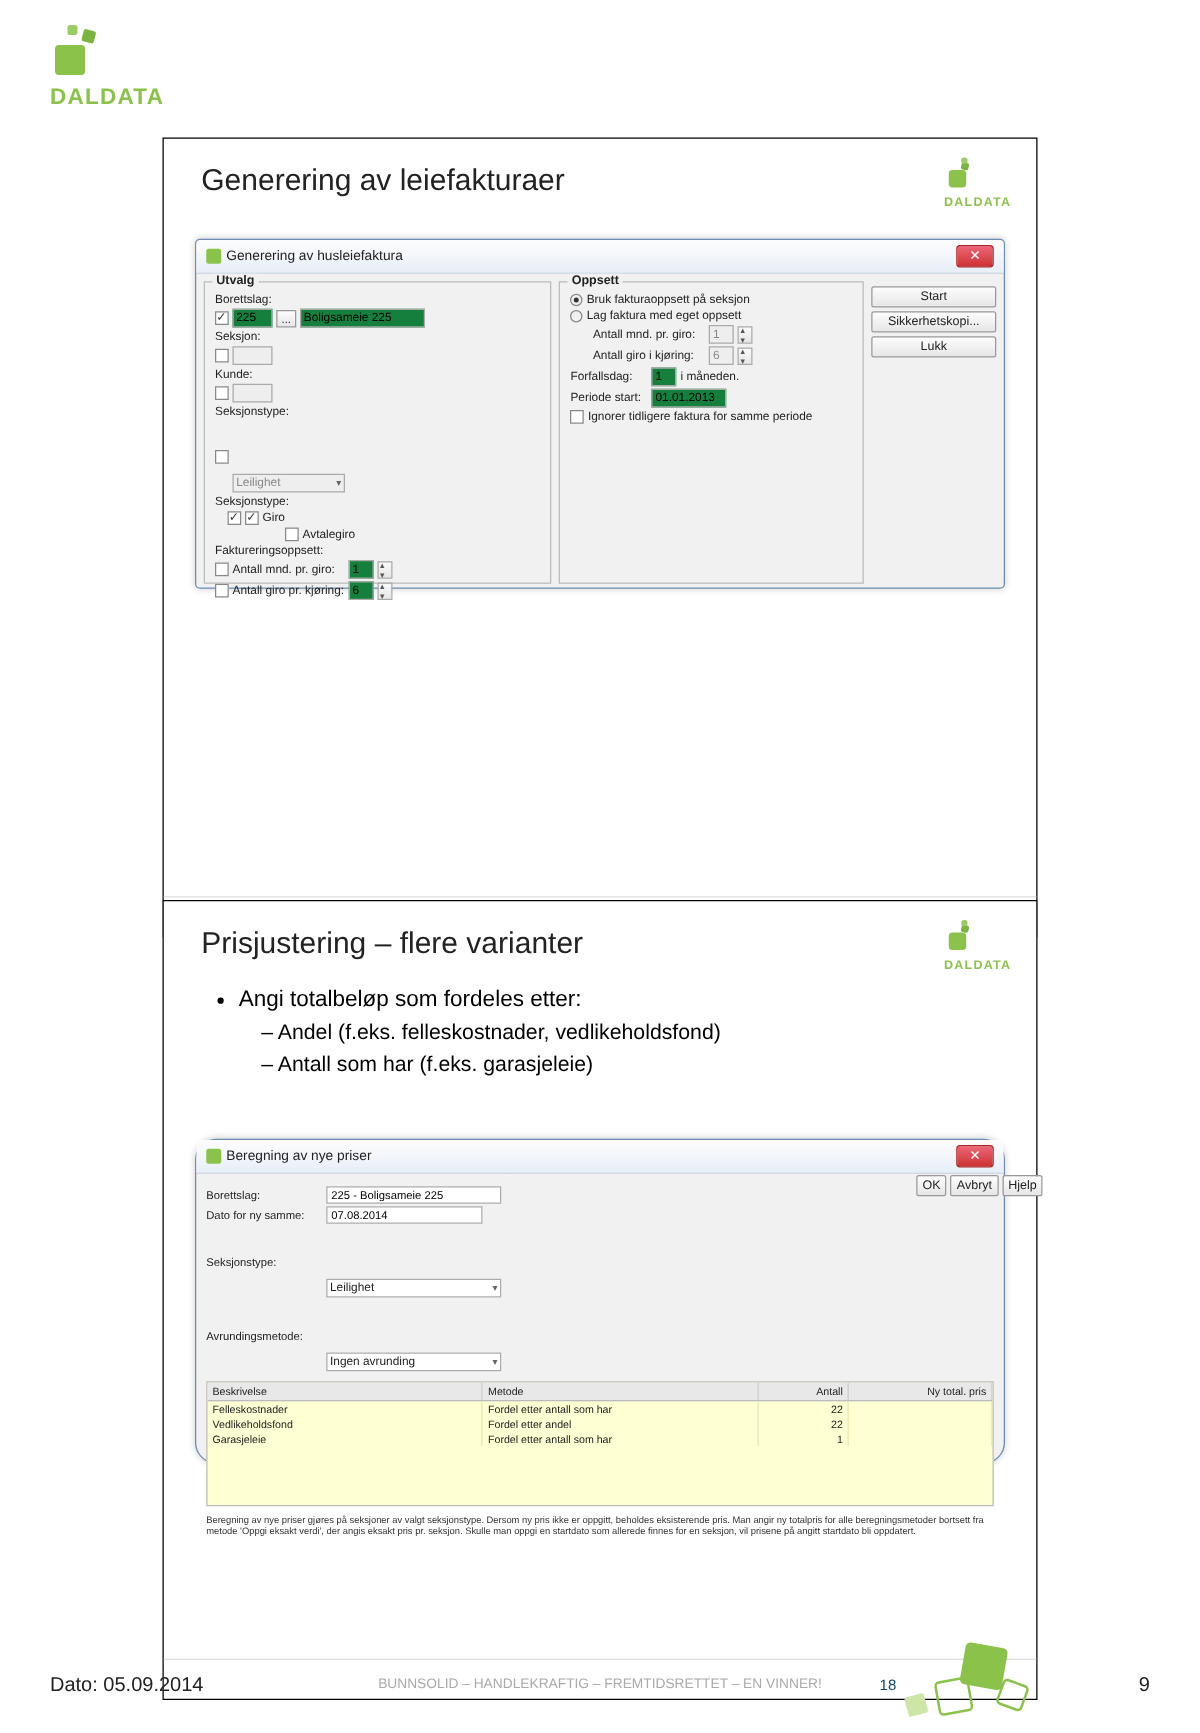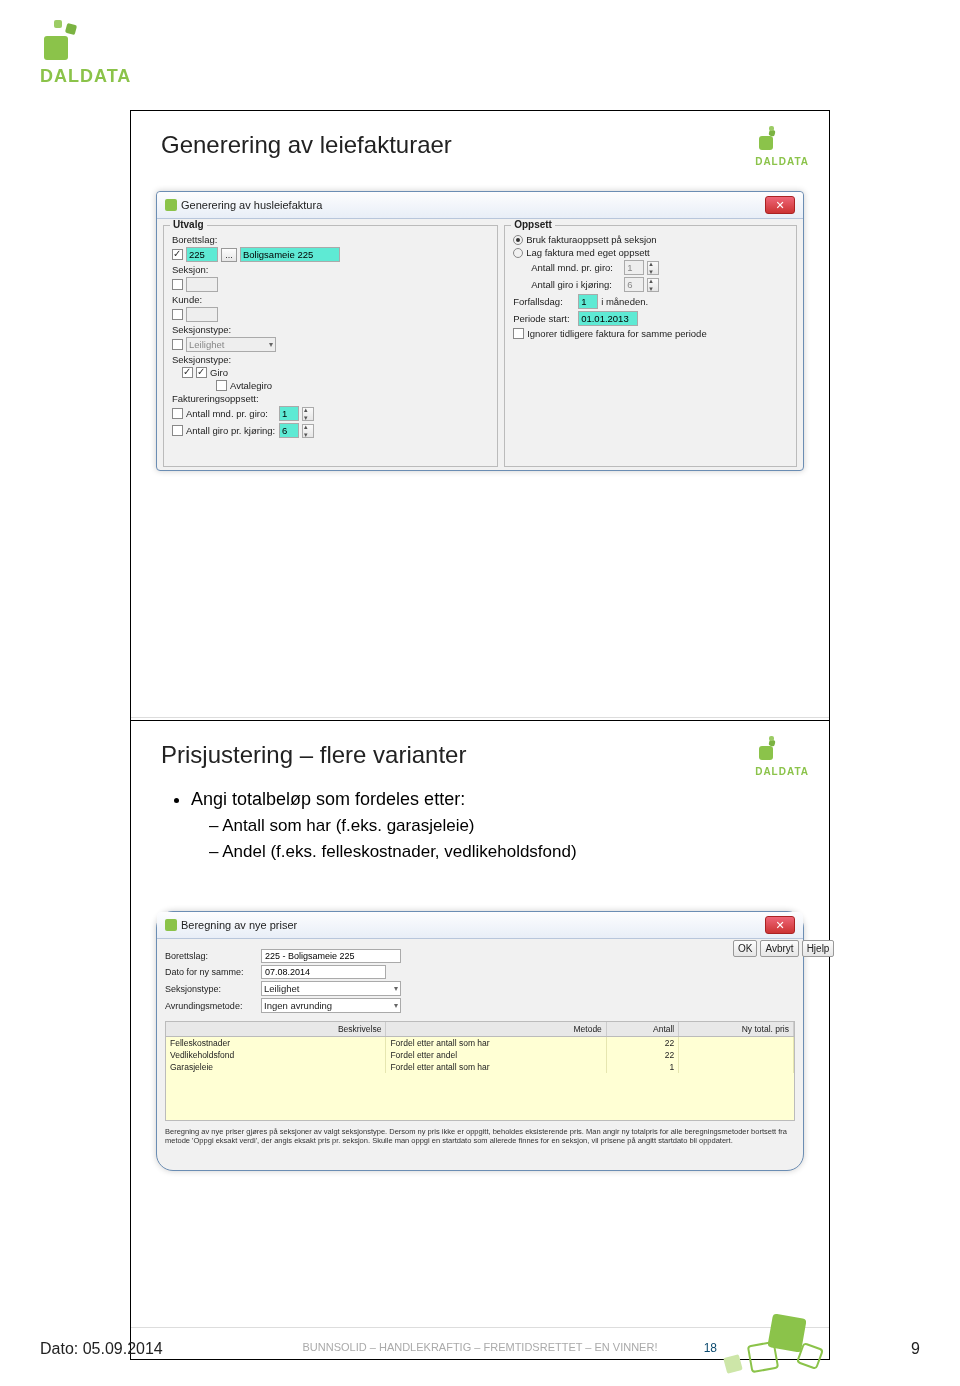--- a/index.html
+++ b/index.html
@@ -114,31 +114,31 @@
   .win-btn {
     border: 1px solid #999;
     background: linear-gradient(#fdfdfd, #e6e6e6);
     padding: 2px 4px;
     font-size: 10px;
     text-align: center;
     border-radius: 2px;
   }
   .row { display: flex; align-items: center; gap: 3px; margin: 2px 0; font-size: 9.5px;}
   .row label, .row .lbl { min-width: 70px; }
-  .row input[type="text"] { border: 1px solid #aaa; background: #5eead4; font-size: 9.5px; padding: 1px 2px; }
+  .row input[type="text"] { border: 1px solid #aaa; background: #15803d; font-size: 9.5px; padding: 1px 2px; }
   .row input[type="text"].disabled { background: #eee; color: #888; }
   .chk { width: 11px; height: 11px; border: 1px solid #888; background: #fff; display: inline-block; position: relative;}
   .chk.on::after { content: "✓"; position: absolute; top: -2px; left: 0; font-size: 10px; color: #333;}
   .radio { width: 10px; height: 10px; border: 1px solid #888; border-radius: 50%; display: inline-block; position: relative;}
   .radio.on::after { content: ""; position: absolute; top: 2px; left: 2px; width: 4px; height: 4px; border-radius: 50%; background: #333;}
   .dotbtn { width: 16px; height: 14px; border: 1px solid #999; background: linear-gradient(#fdfdfd,#e6e6e6); font-size: 9px; text-align: center; line-height: 12px;}
   .spin { width: 12px; height: 14px; display:inline-block; border:1px solid #aaa; background:linear-gradient(#fafafa,#e6e6e6); position:relative;}
   .spin::before{content:"▴";position:absolute;top:-2px;left:1px;font-size:7px;color:#555;}
   .spin::after{content:"▾";position:absolute;bottom:-2px;left:1px;font-size:7px;color:#555;}
-  .combo { border:1px solid #aaa; background:#fff; padding: 1px 2px; font-size:9.5px; display:inline-flex; align-items:center; justify-content:space-between; min-width:90px;}
+  .combo { border:1px solid #aaa; background:#fff; padding: 1px 2px; font-size:9.5px; display:inline-flex; align-items:center; justify-content:space-between; min-width:90px;margin-top:42px;}
   .combo.disabled { background:#eee; color:#888;}
   .combo .arr { font-size: 8px; color:#666; margin-left:4px;}
 
   .slide-footer {
     position: absolute;
     bottom: 6px;
     left: 0; right: 0;
     text-align: center;
     font-size: 11px;
     color: #aaa;
@@ -161,21 +161,21 @@
   .body2 .form-row input[type="text"] { border:1px solid #aaa; padding:1px 3px; font-size:9px; min-width: 140px;}
   .btncol2 { position:absolute; right:10px; top: 28px; display:flex; gap:3px; width: 60px;}
   .grid {
     margin-top: 8px;
     border: 1px solid #bbb;
     background: #ffffd4;
     height: 100px;
     overflow: hidden;
   }
   .grid-head { display:flex; background:#e8e8e8; border-bottom:1px solid #bbb; font-size: 8.5px;}
-  .grid-head > div { padding: 2px 4px; border-right: 1px solid #ccc; text-align:right;}
+  .grid-head > div { padding: 2px 4px; border-right: 1px solid #ccc; text-align:left;}
   .gc1{flex:2;} .gc2{flex:2;} .gc3{flex:0.6;} .gc4{flex:1;}
   .grid-row { display:flex; font-size: 8.5px;}
   .grid-row > div { padding: 1px 4px; border-right: 1px solid #e6e6b0;}
   .grid-row .r3, .grid-row .r4, .grid-head .gc3, .grid-head .gc4 { text-align: right;}
   .note { font-size: 7.5px; color: #333; margin-top: 6px; line-height: 1.2;}
 
   .page-footer {
     position: absolute;
     bottom: 28px; left: 40px; right: 40px;
     display: flex;
@@ -253,21 +253,21 @@
           </span>
         </div>
         <div class="row">
             <span class="lbl">Seksjonstype:</span>
           </div>
         <div class="row" style="margin-left:10px;">
           <span class="chk on"></span>
           <span class="chk on"></span>
           <span>Giro</span>
         </div>
-        <div class="row" style="margin-left:12px;padding-left:32px;">
+        <div class="row" style="margin-left:24px;padding-left:32px;">
           <span class="chk"></span>
           <span>Avtalegiro</span>
         </div>
         <div class="row">
             <span>Faktureringsoppsett:</span>
           </div>
         <div class="row">
           <span class="chk"></span>
           <span style="width:90px">Antall mnd. pr. giro:</span>
           <input type="text" style="width: 20px;" value="1">
@@ -309,42 +309,47 @@
         <div class="row">
           <span style="width:62px">Periode start:</span>
           <input type="text" style="width: 60px;" value="01.01.2013">
         </div>
         <div class="row">
           <span class="chk"></span>
           <span>Ignorer tidligere faktura for samme periode</span>
         </div>
       </div>
 
+      <div class="col-buttons">
+        <div class="win-btn">Start</div>
+        <div class="win-btn">Sikkerhetskopi...</div>
+        <div class="win-btn">Lukk</div>
+      </div>
     </div>
   </div>
 
   <div class="slide-footer">
     <span>BUNNSOLID  –  HANDLEKRAFTIG  –  FREMTIDSRETTET  –  EN VINNER!</span>
     <span class="pagenum">17</span>
   </div>
 </div>
 
 <div class="slide-frame slide2">
   <div class="slide-title">Prisjustering – flere varianter</div>
   <div class="slide-logo logo-small">
     <span class="logo-icon"><span class="big"></span><span class="s1"></span><span class="s2"></span></span>
     <span class="logo-text">DALDATA</span>
   </div>
 
   <div class="bullets">
     <ul>
       <li><span>Angi totalbeløp som fordeles etter:</span>
         <ul>
+          <li><span>Andel (f.eks. felleskostnader, vedlikeholdsfond)</span></li>
           <li><span>Antall som har (f.eks. garasjeleie)</span></li>
-          <li><span>Andel (f.eks. felleskostnader, vedlikeholdsfond)</span></li>
         </ul>
       </li>
     </ul>
   </div>
 
   <div class="dialog dialog2">
     <div class="dialog-title">
       <span class="dialog-title-left">
         <span class="dialog-title-icon"></span>
         <span>Beregning av nye priser</span>

